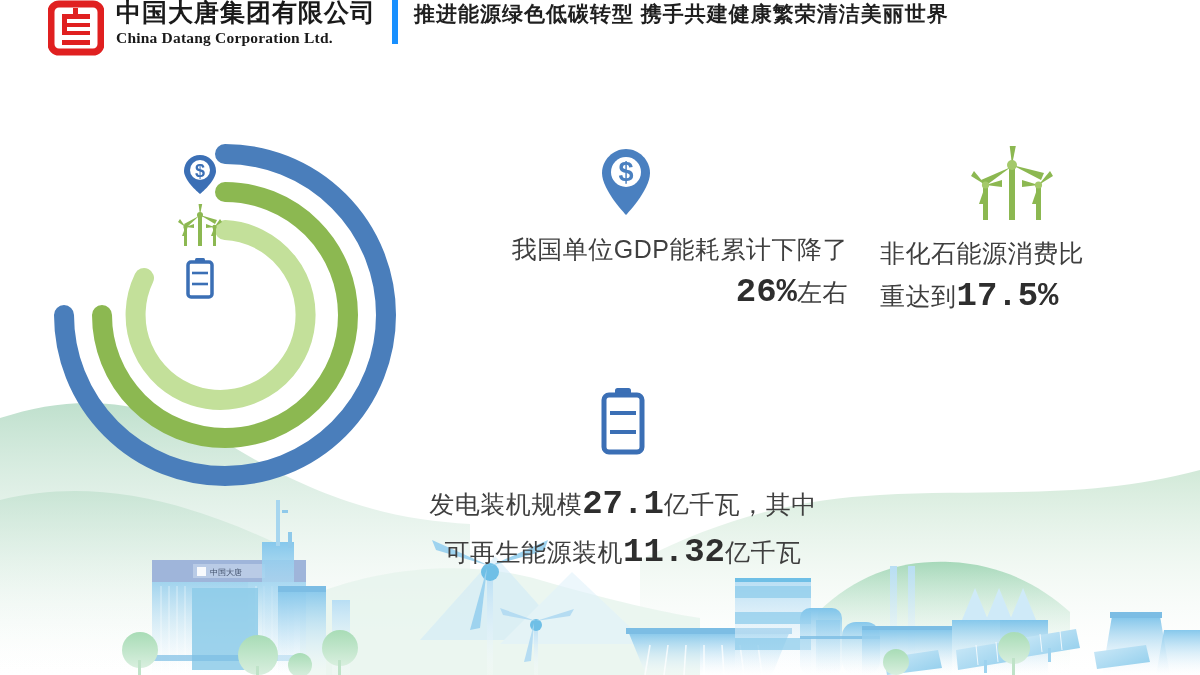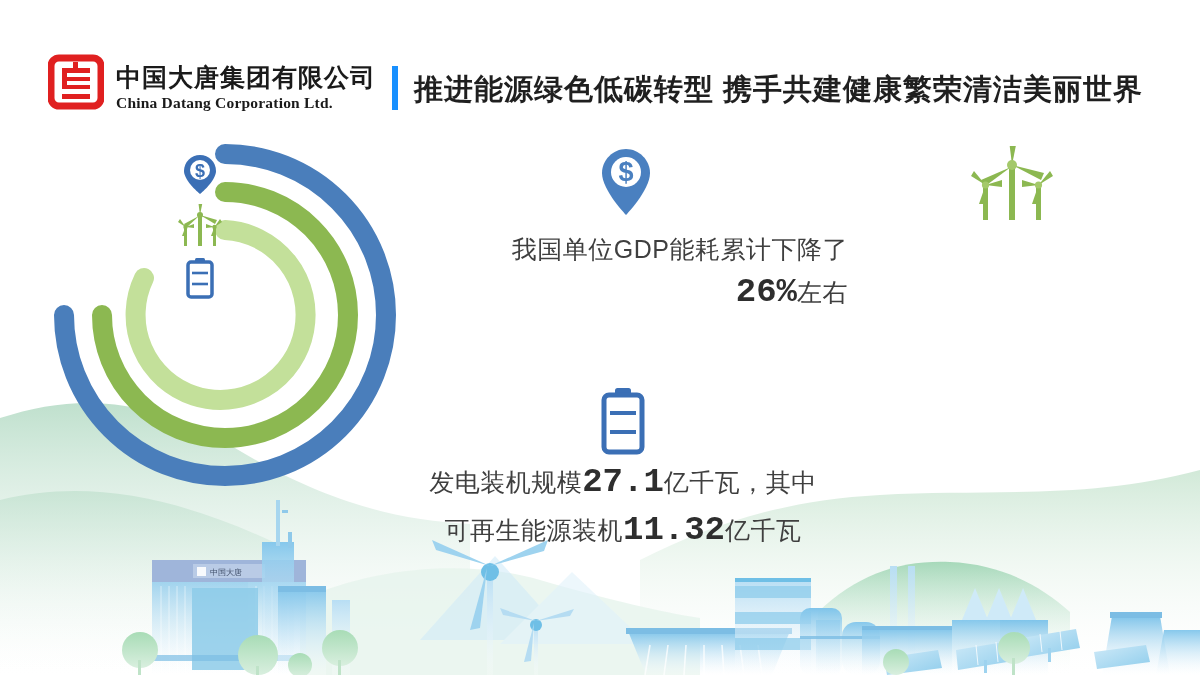--- a/index.html
+++ b/index.html
@@ -28,21 +28,21 @@
   }
 
   
   #header {
     position: absolute;
     left: 0; top: 0;
     width: 1200px;
     height: 110px;
     z-index: 5;
     display: flex;
-    align-items: flex-end;
+    align-items: flex-start;
     padding-left: 48px;
     box-sizing: border-box;
   }
   #brand-logo {
     width: 56px;
     height: 56px;
     flex: 0 0 auto;
     margin-right: 12px;
   }
   #brand-names {
@@ -69,21 +69,21 @@
     font-family: Liberation Serif, serif;
   }
   #header-divider {
     width: 6px;
     height: 44px;
     background: #1890ff;
     margin: 0 16px 0 16px;
     flex: 0 0 auto;
   }
   #header-slogan {
-    font-size: 29px;
+    font-size: 21px;
     font-weight: bold;
     color: #1f1f1f;
     letter-spacing: 1px;
     white-space: nowrap;
   }
 
   
   #rings {
     position: absolute;
     left: 40px;
@@ -153,20 +153,21 @@
     padding-left: 14px;
   }
 
   #stat-capacity {
     left: 392px;
     top: 386px;
     width: 462px;
   }
   #stat-capacity .stat-text {
     text-align: center;
+    margin-top: 22px;
   }
 
   .line { display: block; }
 </style>
 </head>
 <body>
 
 <div id="stage">
 
   <svg id="bg-scene" viewBox="0 0 1200 675">
@@ -454,20 +455,24 @@
           <path d="M15.5 39 L9 58 L16 58 Z"></path>
           <circle cx="15.5" cy="39" r="3.6" fill="#a4c96a"></circle>
           <rect x="66" y="38" width="5" height="36"></rect>
           <path d="M68.5 39 L83 30 L80 25 Z"></path>
           <path d="M68.5 39 L52 34 L52 41 Z"></path>
           <path d="M68.5 39 L62 58 L69 58 Z"></path>
           <circle cx="68.5" cy="39" r="3.6" fill="#a4c96a"></circle>
         </g>
       </svg>
     </div>
+    <div class="stat-text">
+      <span class="line">非化石能源消费比</span>
+      <span class="line"><span>重达到</span><span class="num">17.5%</span></span>
+    </div>
   </div>
 
   <div class="stat" id="stat-capacity">
     <div class="stat-icon-wrap">
       <svg width="50" height="72" viewBox="0 0 50 72">
         <rect x="17" y="2" width="16" height="8" rx="2.5" fill="#3b6fb5"></rect>
         <rect x="6" y="9" width="38" height="57" rx="5" fill="none" stroke="#3b6fb5" stroke-width="5"></rect>
         <g fill="none" stroke="#3b6fb5" stroke-width="4">
           <line x1="12" y1="27" x2="38" y2="27"></line>
           <line x1="12" y1="46" x2="38" y2="46"></line>

